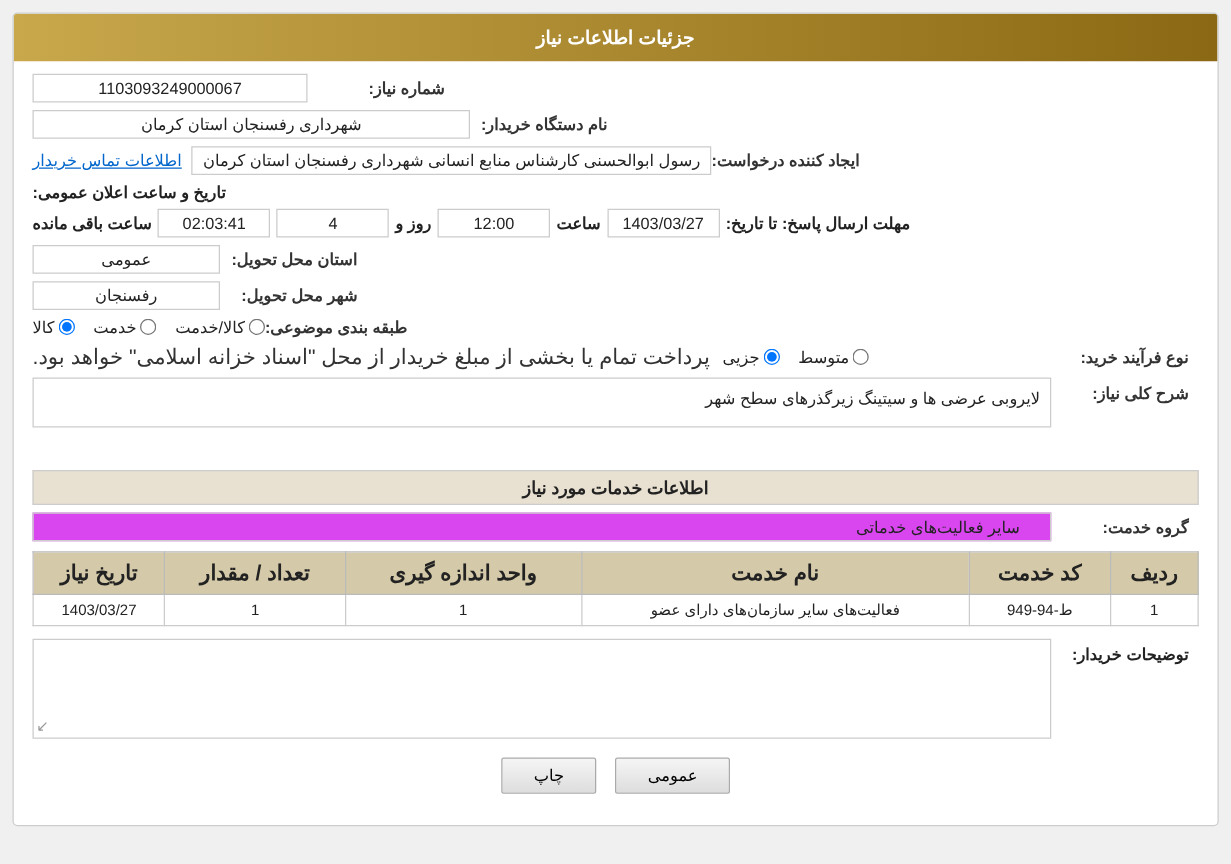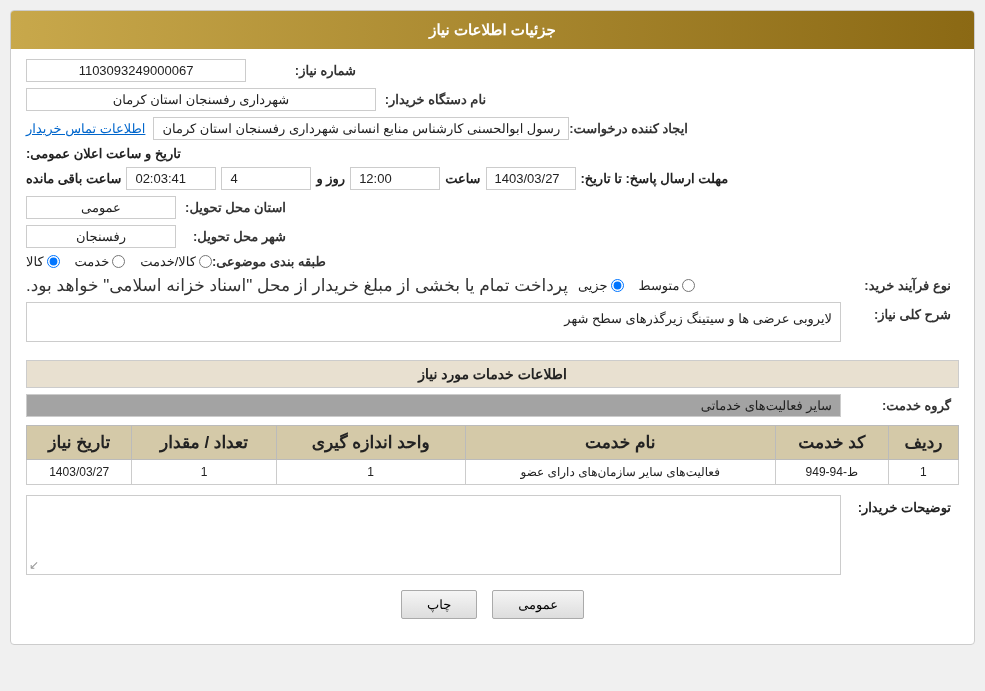--- a/index.html
+++ b/index.html
@@ -87,21 +87,21 @@
       display: flex;
       align-items: center;
       justify-content: flex-end;
       margin-bottom: 6px;
       gap: 5px;
     }
     .response-box {
       border: 1px solid #ccc;
       background: #fff;
       padding: 3px 8px;
-      text-align: left;
+      text-align: center;
       min-width: 90px;
     }
     .radio-group {
       display: flex;
       align-items: center;
       gap: 15px;
     }
     .radio-item {
       display: flex;
       align-items: center;
@@ -117,22 +117,22 @@
       font-size: 14px;
     }
     .service-group-row {
       display: flex;
       align-items: center;
       justify-content: flex-end;
       margin-bottom: 8px;
     }
     .service-group-value {
       border: 1px solid #ccc;
-      background: #a3a3a3;
-      padding: 3px 8px;
+      background: #d946ef;
+      padding: 3px 24px;
       flex: 1;
     }
     .table-container {
       width: 100%;
       margin-bottom: 10px;
     }
     .data-table {
       width: 100%;
       border-collapse: collapse;
       text-align: center;
@@ -177,21 +177,21 @@
       position: absolute;
       bottom: 2px;
       left: 2px;
       color: #999;
       font-size: 12px;
     }
     .description-box {
       border: 1px solid #ccc;
       background: #fff;
       padding: 8px;
-      margin-bottom: 8px;
+      margin-bottom: 24px;
       text-align: right;
       min-height: 40px;
     }
     .button-row {
       display: flex;
       justify-content: center;
       gap: 15px;
       margin-top: 15px;
       padding-bottom: 15px;
     }

